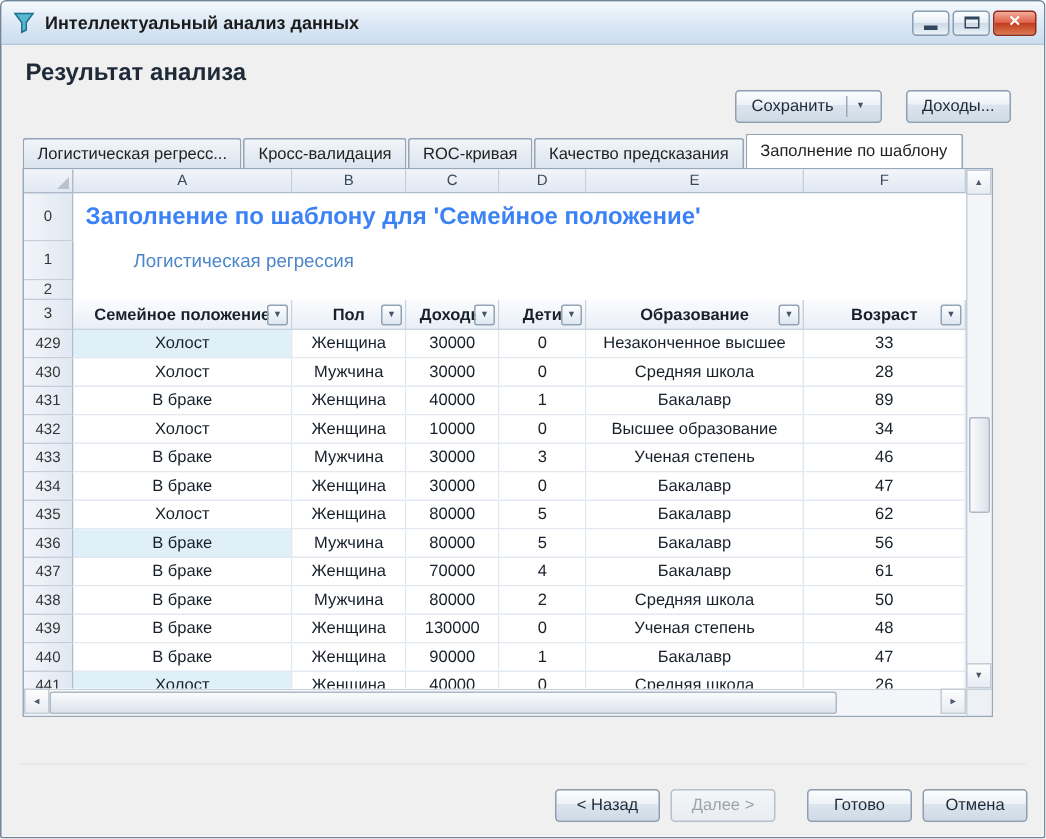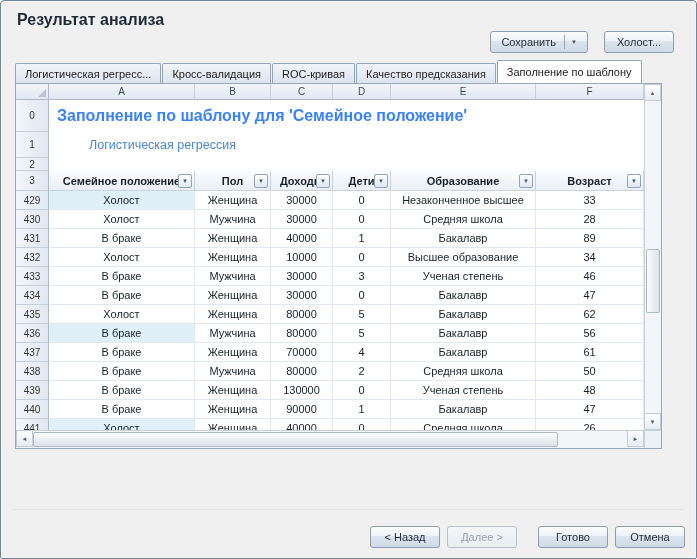--- a/index.html
+++ b/index.html
@@ -160,33 +160,52 @@
   }
   .footer .btn{width:70px;}
   .footer .btn.gap-left{margin-left:14px;}
   .btn.disabled{color:#9BA3AC;background:linear-gradient(#F4F6F8,#E9EDF1);border-color:#B7C0CB;}
 </style>
 </head>
 <body>
 
 <div class="window">
 
+  <div class="titlebar">
+    <span class="app-icon">
+      <svg width="16" height="16" viewBox="0 0 16 16">
+        <polygon points="2,2 14,2 9.5,8 9.5,13 6.5,14.5 6.5,8" fill="#56B7D3" stroke="#1F6F8A" stroke-width="1"></polygon>
+      </svg>
+    </span>
+    <span class="title-text">Интеллектуальный анализ данных</span>
+    <div class="win-controls">
+      <div class="winbtn">
+          <span class="min-glyph"></span>
+        </div>
+      <div class="winbtn">
+          <span class="max-glyph"></span>
+        </div>
+      <div class="winbtn close">
+          <span class="close-glyph">✕</span>
+        </div>
+    </div>
+  </div>
 
   <div class="content">
 
     <div class="page-title">Результат анализа</div>
 
     <div class="toolbar">
       <button class="btn">
         <span>Сохранить</span>
         <span class="split-sep"></span>
         <span class="dd-arrow">▼</span>
       </button>
       <button class="btn">
-        <span>Холост...</span>
+        <span>Доходы...</span>
       </button>
     </div>
 
     <div class="tabstrip">
       <div class="tab">
           <span>Логистическая регресс...</span>
         </div>
       <div class="tab">
           <span>Кросс-валидация</span>
         </div>

